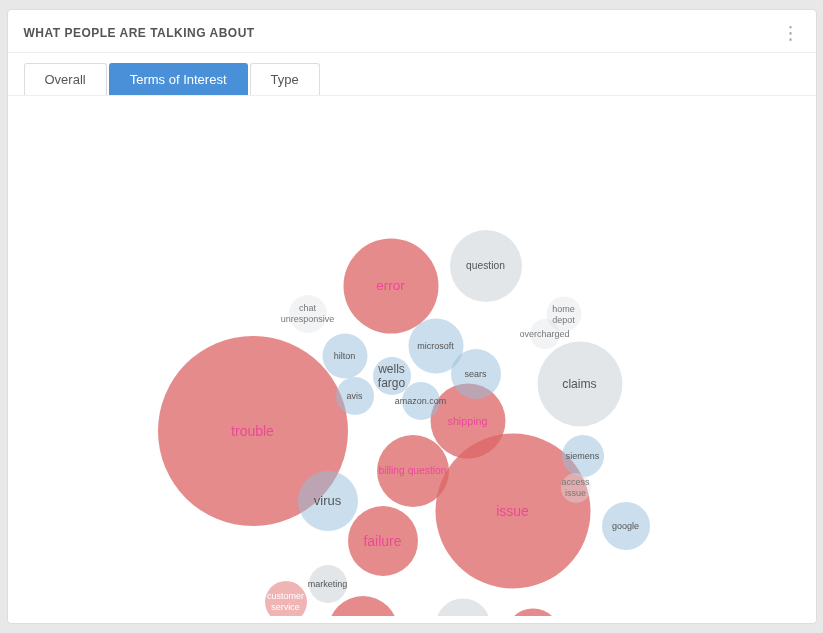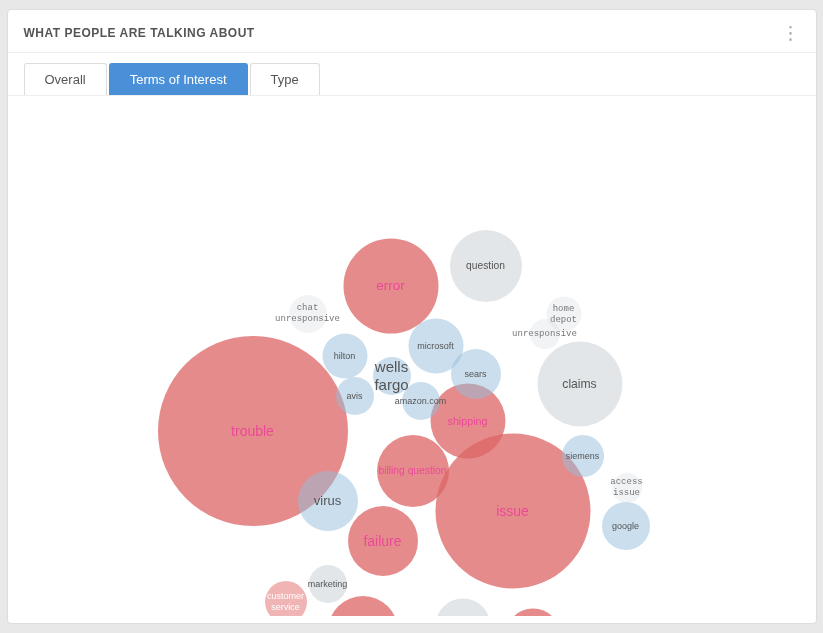--- a/index.html
+++ b/index.html
@@ -75,21 +75,21 @@
       justify-content: center;
       text-align: center;
       font-size: 13px;
       color: #555;
       transform: translate(-50%, -50%);
     }
     .bubble.red { background: rgba(220, 100, 100, 0.75); color: #ec4899; }
     .bubble.pink { background: rgba(230, 130, 130, 0.6); color: #fff; }
     .bubble.blue { background: rgba(150, 190, 220, 0.5); color: #555; }
     .bubble.gray { background: rgba(200, 205, 210, 0.5); color: #555; }
-    .bubble.light-gray { background: rgba(220, 225, 230, 0.4); color: #777; font-family: Liberation Mono, monospace; }
+    .bubble.light-gray { background: rgba(220, 225, 230, 0.4); color: #777; }
     .bubble-label {
       font-size: inherit;
       line-height: 1.2;
       pointer-events: none;
       user-select: none;
     }
   </style>
 </head>
 <body>
 
@@ -132,21 +132,21 @@
       </div>
       <div class="bubble blue" style="width: 45px; height: 45px; left: 337px; top: 260px; font-size: 9px;">
         <span class="bubble-label">hilton</span>
       </div>
       <div class="bubble blue" style="width: 55px; height: 55px; left: 428px; top: 250px; font-size: 9px;">
         <span class="bubble-label">microsoft</span>
       </div>
       <div class="bubble blue" style="width: 38px; height: 38px; left: 347px; top: 300px; font-size: 9px;">
         <span class="bubble-label">avis</span>
       </div>
-      <div class="bubble blue" style="width: 38px; height: 38px; left: 384px; top: 280px; font-size: 15px;">
+      <div class="bubble blue" style="width: 38px; height: 38px; left: 384px; top: 280px; font-size: 12px;">
         <span class="bubble-label">wells fargo</span>
       </div>
       <div class="bubble blue" style="width: 38px; height: 38px; left: 413px; top: 305px; font-size: 9px;">
         <span class="bubble-label">amazon.com</span>
       </div>
       <div class="bubble blue" style="width: 50px; height: 50px; left: 468px; top: 278px; font-size: 9px;">
         <span class="bubble-label">sears</span>
       </div>
       <div class="bubble blue" style="width: 42px; height: 42px; left: 575px; top: 360px; font-size: 9px;">
         <span class="bubble-label">siemens</span>
@@ -164,19 +164,19 @@
       <div class="bubble gray" style="width: 38px; height: 38px; left: 320px; top: 488px; font-size: 9px;">
         <span class="bubble-label">marketing</span>
       </div>
       <div class="bubble light-gray" style="width: 38px; height: 38px; left: 300px; top: 218px; font-size: 9px;">
         <span class="bubble-label">chat unresponsive</span>
       </div>
       <div class="bubble light-gray" style="width: 35px; height: 35px; left: 556px; top: 218px; font-size: 9px;">
         <span class="bubble-label">home depot</span>
       </div>
       <div class="bubble light-gray" style="width: 30px; height: 30px; left: 537px; top: 238px; font-size: 9px;">
-        <span class="bubble-label">unresponsive</span>
+        <span class="bubble-label">overcharged</span>
       </div>
-      <div class="bubble light-gray" style="width: 30px; height: 30px; left: 619px; top: 392px; font-size: 9px; align-items: center;">
+      <div class="bubble light-gray" style="width: 30px; height: 30px; left: 568px; top: 392px; font-size: 9px; align-items: center;">
         <span class="bubble-label">access issue</span>
       </div>
     </div>
 </div>
 
 </body></html>

